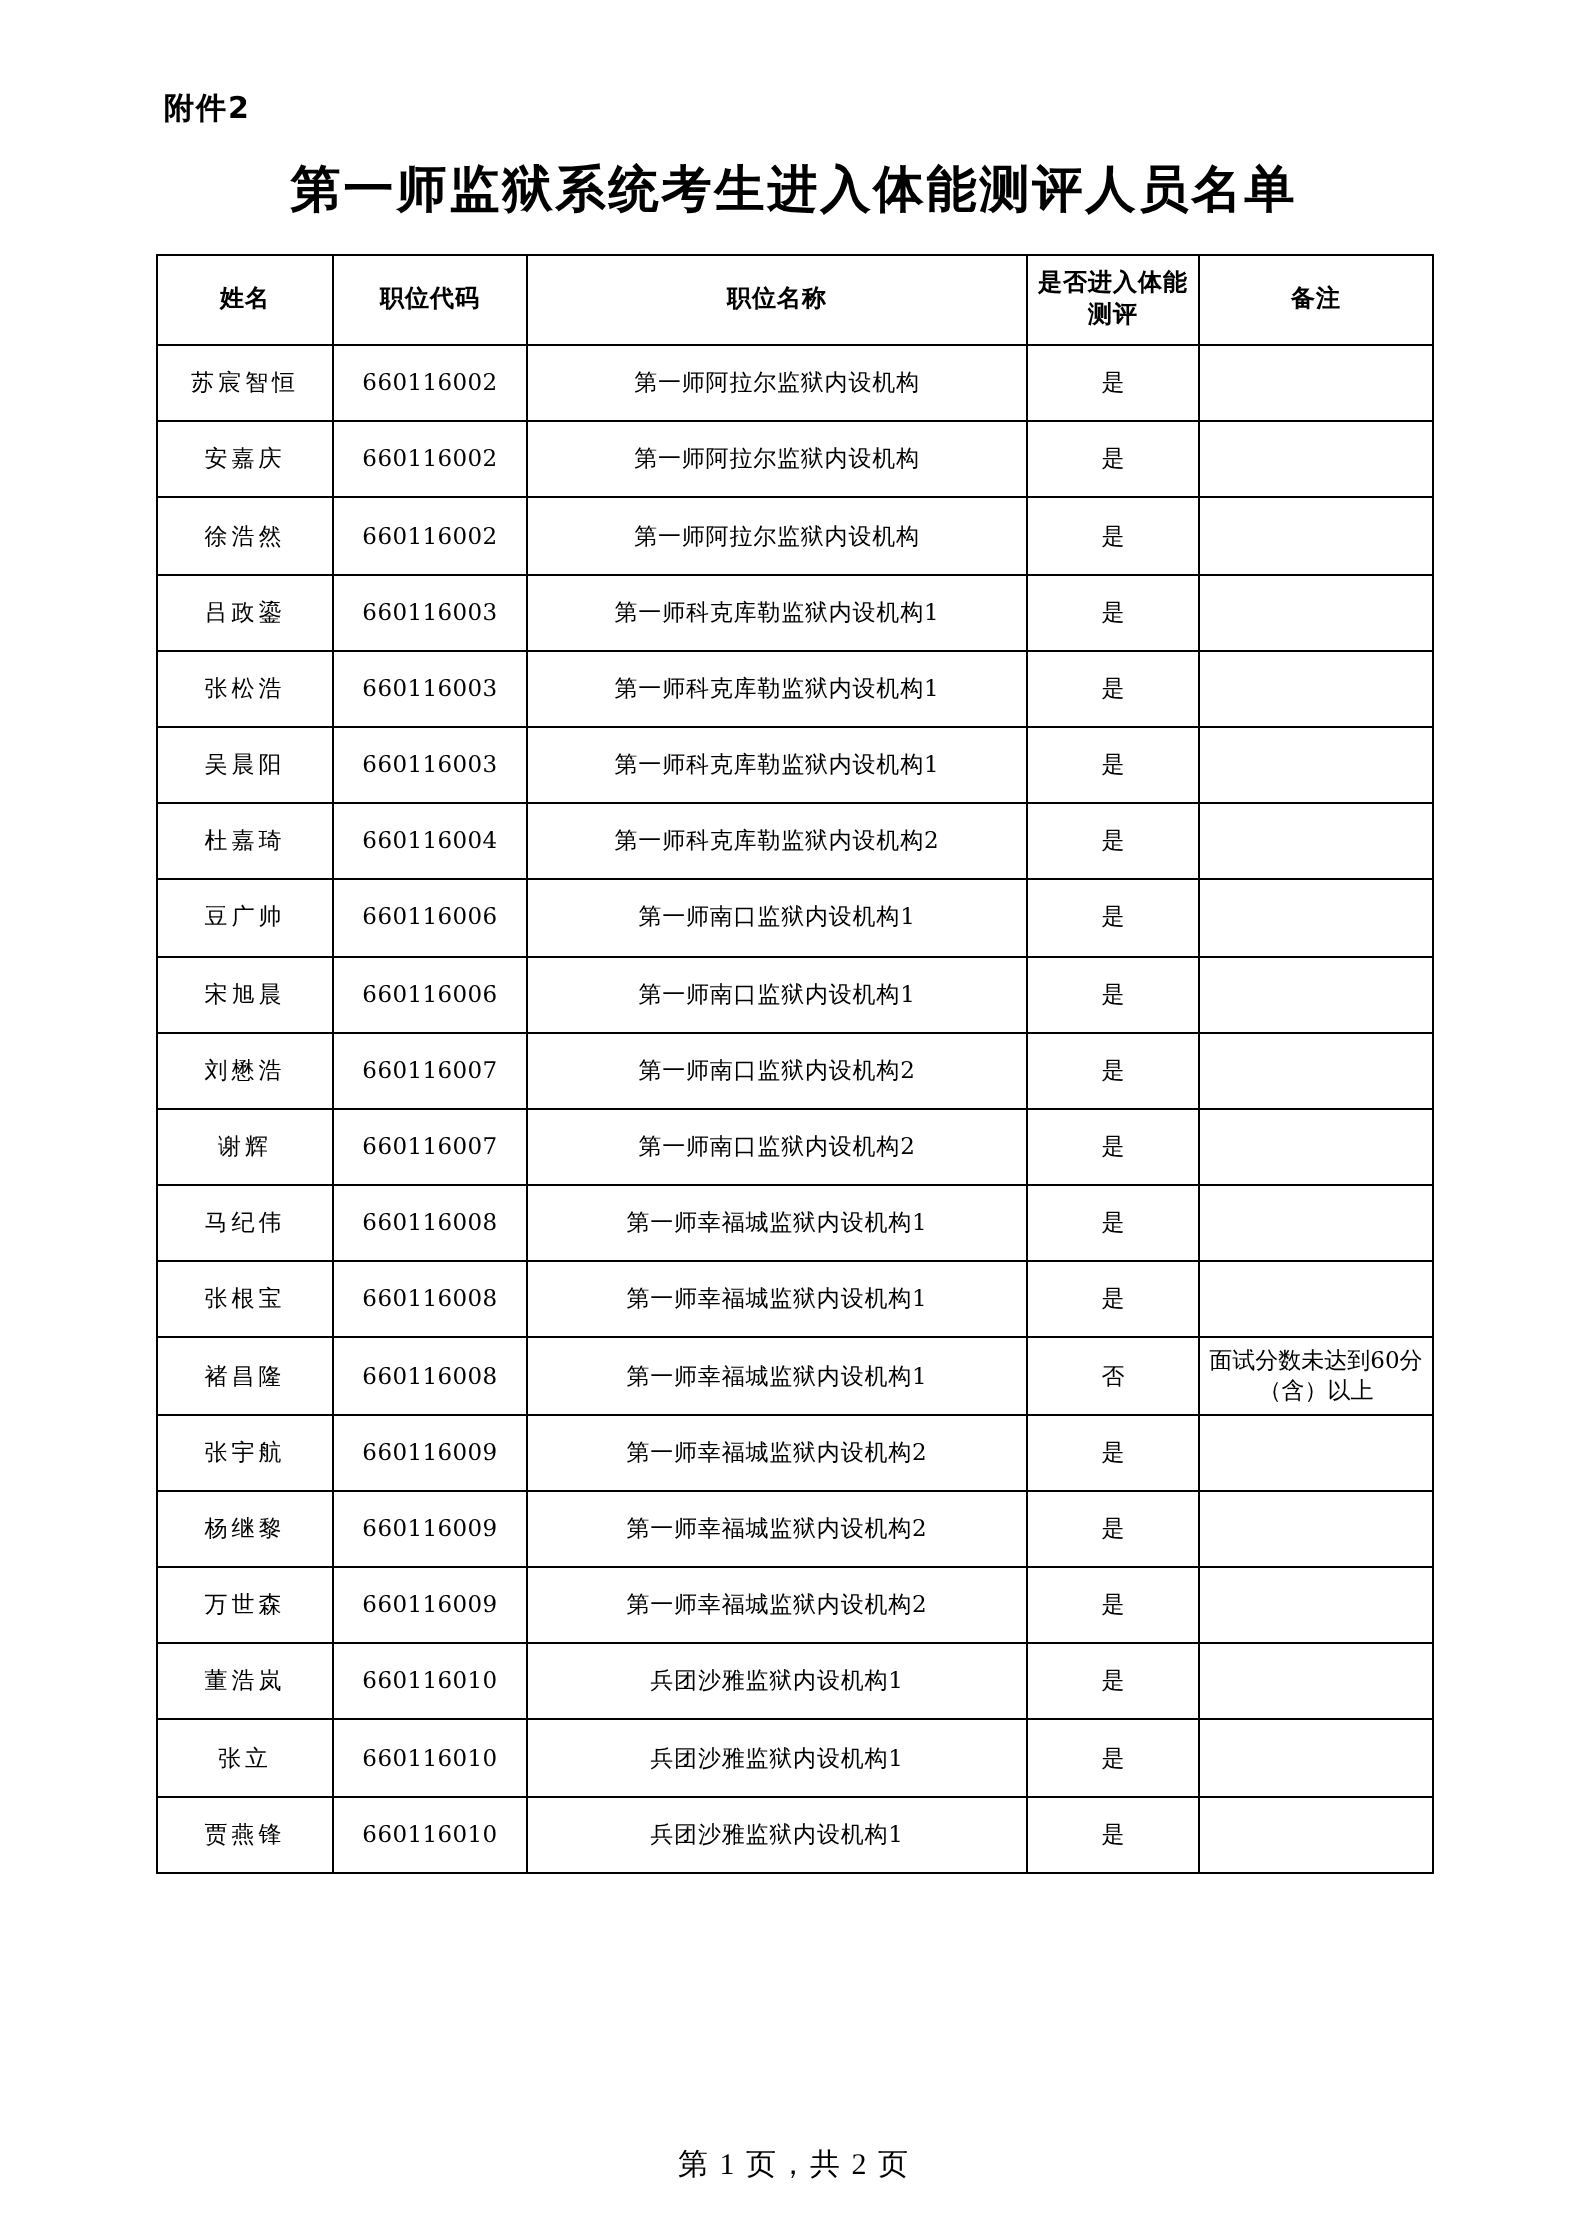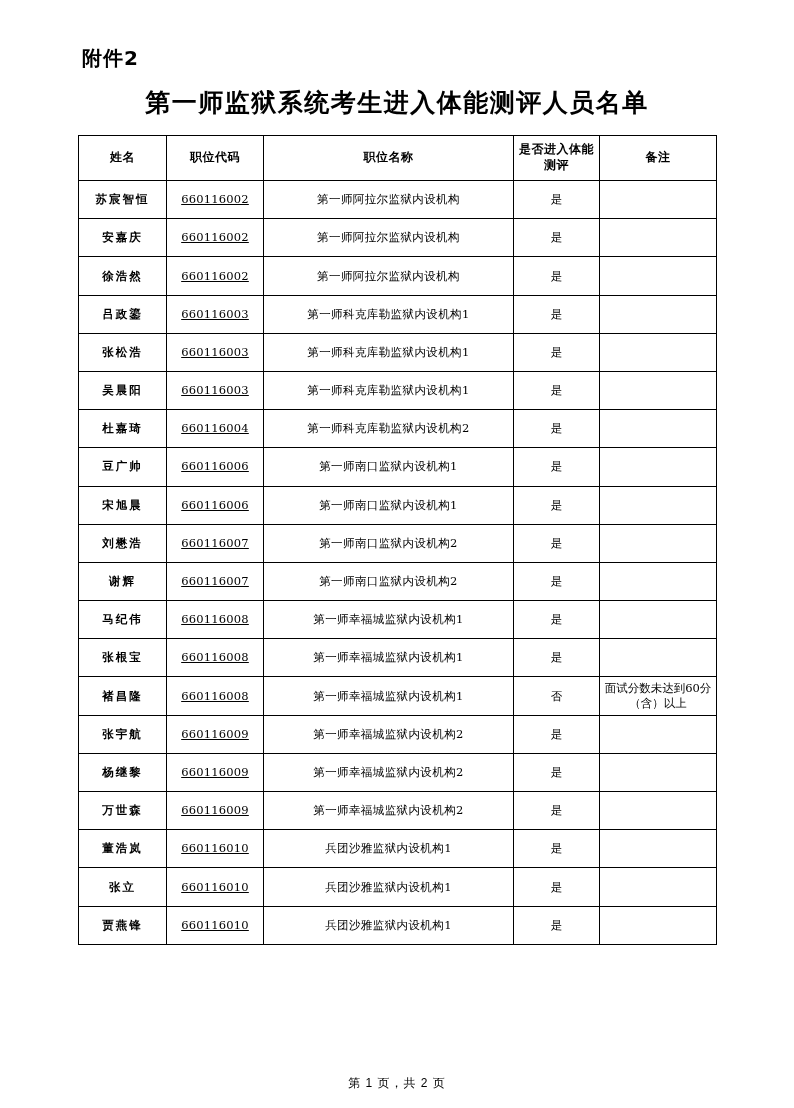--- a/index.html
+++ b/index.html
@@ -17,21 +17,21 @@
   }
   .page {
     width: 794px;
     height: 1108px;
     box-sizing: border-box;
     padding: 40px 78px 0 78px;
     position: relative;
   }
   .attachment-label {
     font-family: "DejaVu Sans", "Liberation Sans", sans-serif;
-    font-size: 20px;
+    font-size: 15px;
     font-weight: bold;
     letter-spacing: 1px;
     margin: 5px 0 0 4px;
   }
   .doc-title {
     text-align: center;
     font-family: "DejaVu Serif", "Liberation Serif", serif;
     font-size: 25px;
     font-weight: bold;
     letter-spacing: 1.5px;
@@ -62,38 +62,38 @@
   table.roster tbody td {
     height: 37.2px;
     font-family: "DejaVu Serif", "Liberation Serif", serif;
   }
   col.c-name { width: 88px; }
   col.c-code { width: 97px; }
   col.c-post { width: 250px; }
   col.c-enter { width: 86px; }
   col.c-remark { width: 117px; }
 
-  td.name-cell { letter-spacing: 2px; font-weight: bold; }
-  td.code-cell { font-size: 11.5px; letter-spacing: 0.2px; text-decoration: underline; }
+  td.name-cell { letter-spacing: 2px; }
+  td.code-cell { font-size: 11.5px; letter-spacing: 0.2px; }
   td.post-cell { font-size: 12px; letter-spacing: 0.4px; }
   td.enter-cell { font-size: 12px; }
   td.remark-cell {
     font-size: 9.5px;
     line-height: 1.35;
     letter-spacing: 0px;
     padding: 0 3px;
   }
   .footer {
     position: absolute;
     left: 0;
     right: 0;
     bottom: 16px;
     text-align: center;
-    font-family: Liberation Sans, sans-serif;
-    font-size: 12px;
+    font-family: Liberation Serif, serif;
+    font-size: 15px;
     letter-spacing: 1px;
   }
 </style>
 </head>
 <body>
 
 <div class="page">
 
   <div class="attachment-label">附件2</div>
 

